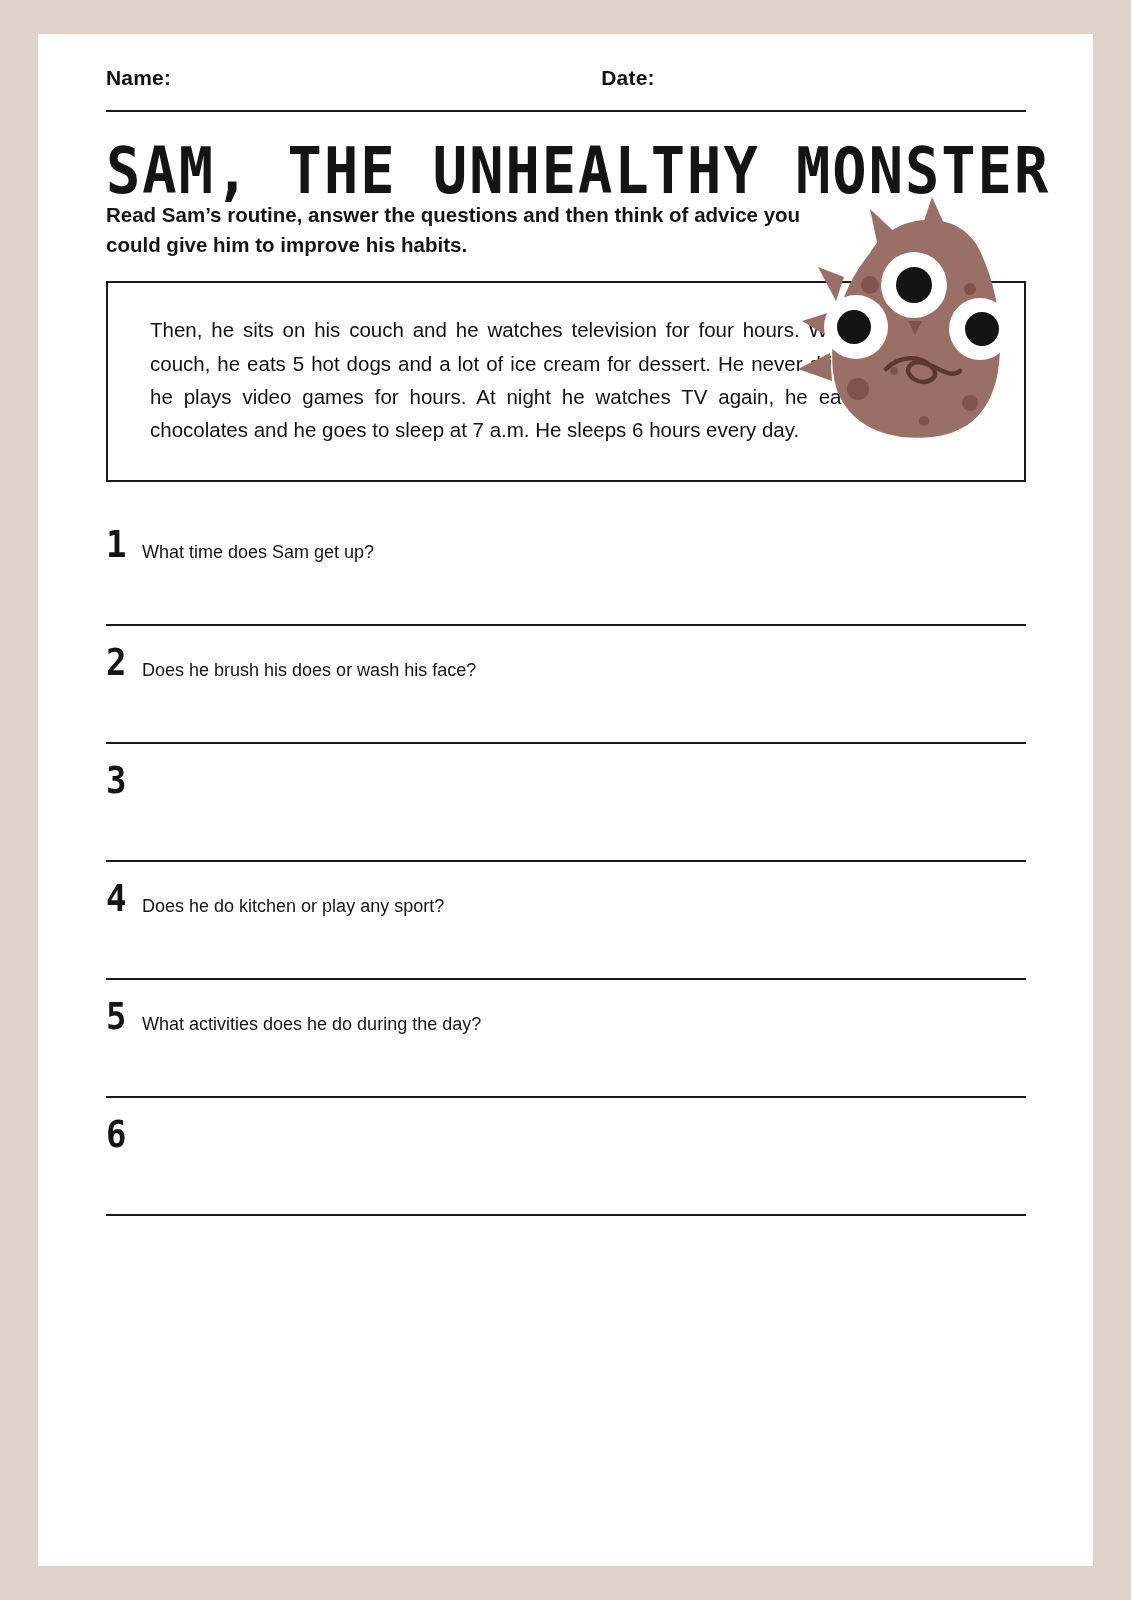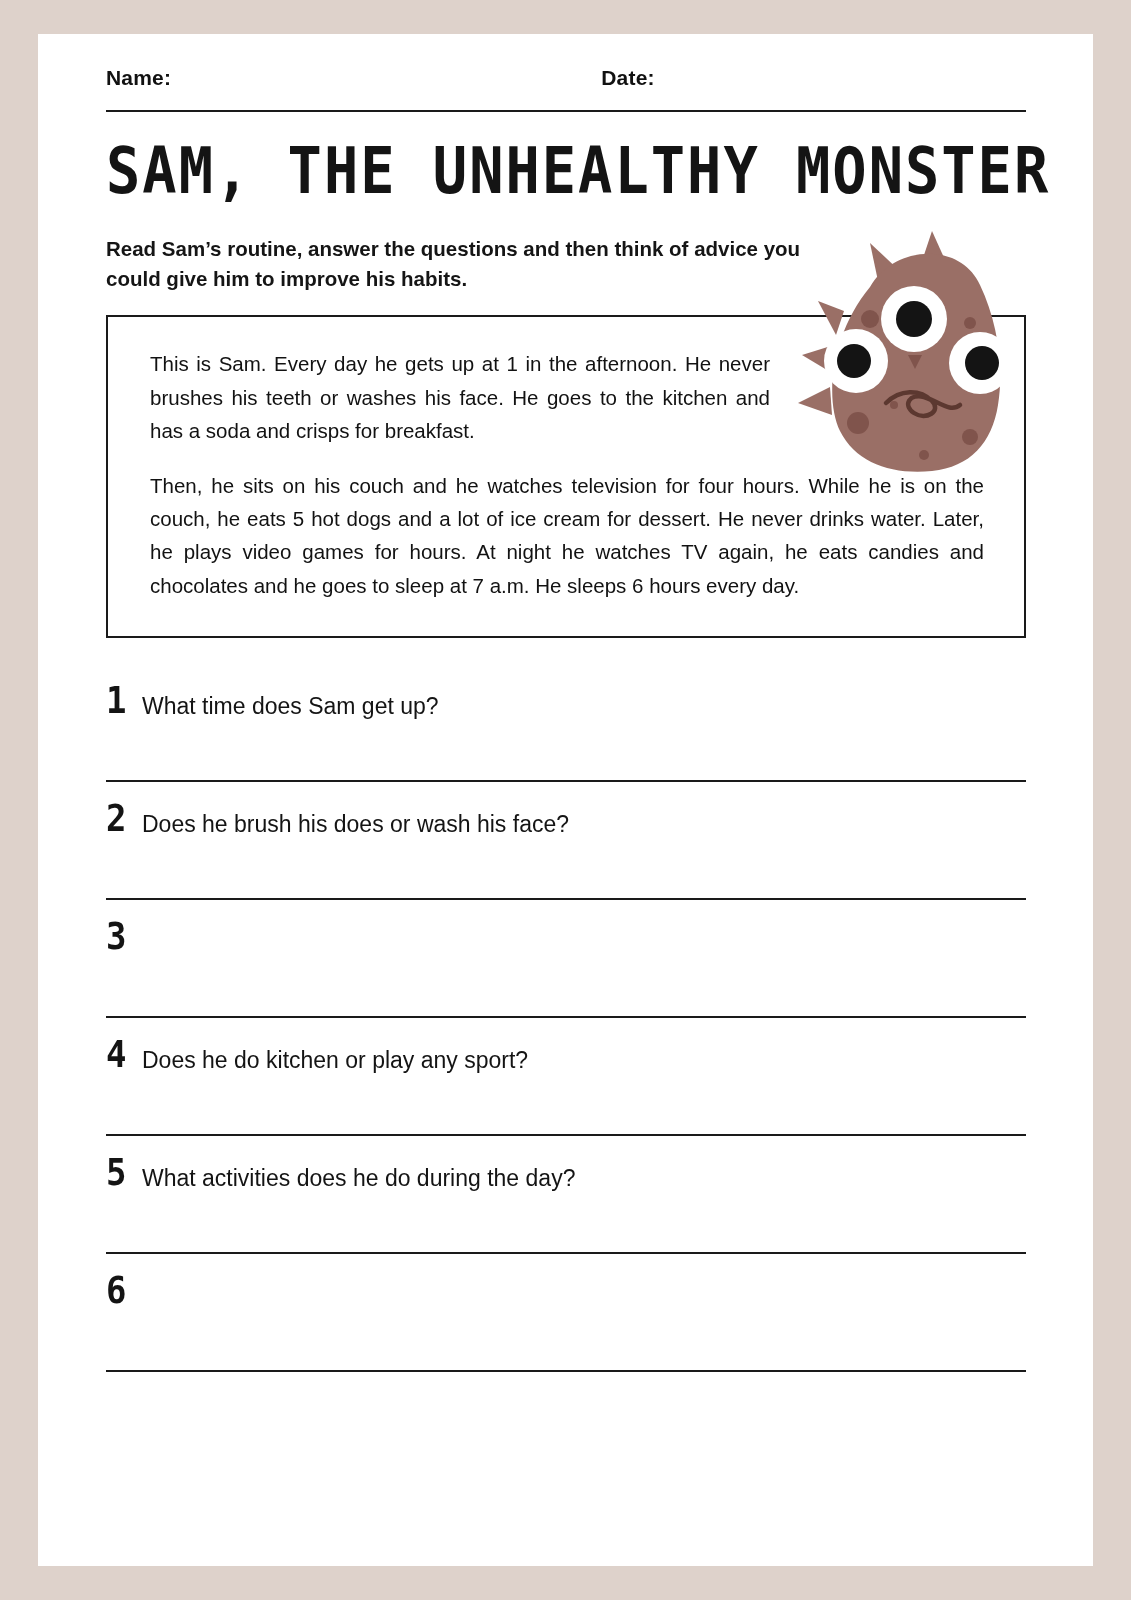--- a/index.html
+++ b/index.html
@@ -55,21 +55,20 @@
     font-weight: 700;
     letter-spacing: 2px;
     color: #141414;
     white-space: nowrap;
     transform: scaleY(1.12);
     transform-origin: left top;
   }
 
   
   .instructions {
-    margin-top: 34px;
     font-size: 20.5px;
     font-weight: 700;
     line-height: 1.45;
     color: #151515;
     width: 700px;
   }
 
   
   .passage-wrap {
     position: relative;
@@ -121,21 +120,21 @@
     font-family: "DejaVu Sans Mono", monospace;
     font-size: 34px;
     font-weight: 700;
     color: #141414;
     width: 36px;
     flex: 0 0 36px;
     transform: scaleY(1.1);
     transform-origin: left bottom;
   }
   .qtext {
-    font-size: 23px;
+    font-size: 18px;
     color: #141414;
     line-height: 1.3;
     text-align: center;
   }
   .answer-line {
     border-bottom: 2.5px solid #1a1a1a;
     height: 56px;
     margin-top: 2px;
   }
 </style>
@@ -149,21 +148,20 @@
       <span class="lbl">Name:</span>
       <span class="lbl date">Date:</span>
     </div>
 
     <div class="title">SAM, THE UNHEALTHY MONSTER</div>
 
     <div class="instructions">Read Sam’s routine, answer the questions and then think of advice you could give him to improve his habits.</div>
 
     <div class="passage-wrap">
       <div class="passage">
-        <p class="first">This is Sam. Every day he gets up at 1 in the afternoon. He never brushes his teeth or washes his face. He goes to the kitchen and has a soda and crisps for breakfast.</p>
         <p>Then, he sits on his couch and he watches television for four hours. While he is on the couch, he eats 5 hot dogs and a lot of ice cream for dessert. He never drinks water. Later, he plays video games for hours. At night he watches TV again, he eats candies and chocolates and he goes to sleep at 7 a.m. He sleeps 6 hours every day.</p>
       </div>
 
       <svg class="monster" viewBox="0 0 260 270">
 
         <path d="M60 118 L28 128 L58 146 Z" fill="#9a6f66"></path>
         <path d="M56 160 L24 176 L58 188 Z" fill="#9a6f66"></path>
         <path d="M70 84 L44 74 L62 108 Z" fill="#9a6f66"></path>
 
         <path d="M104 54 L96 16 L128 46 Z" fill="#9a6f66"></path>

